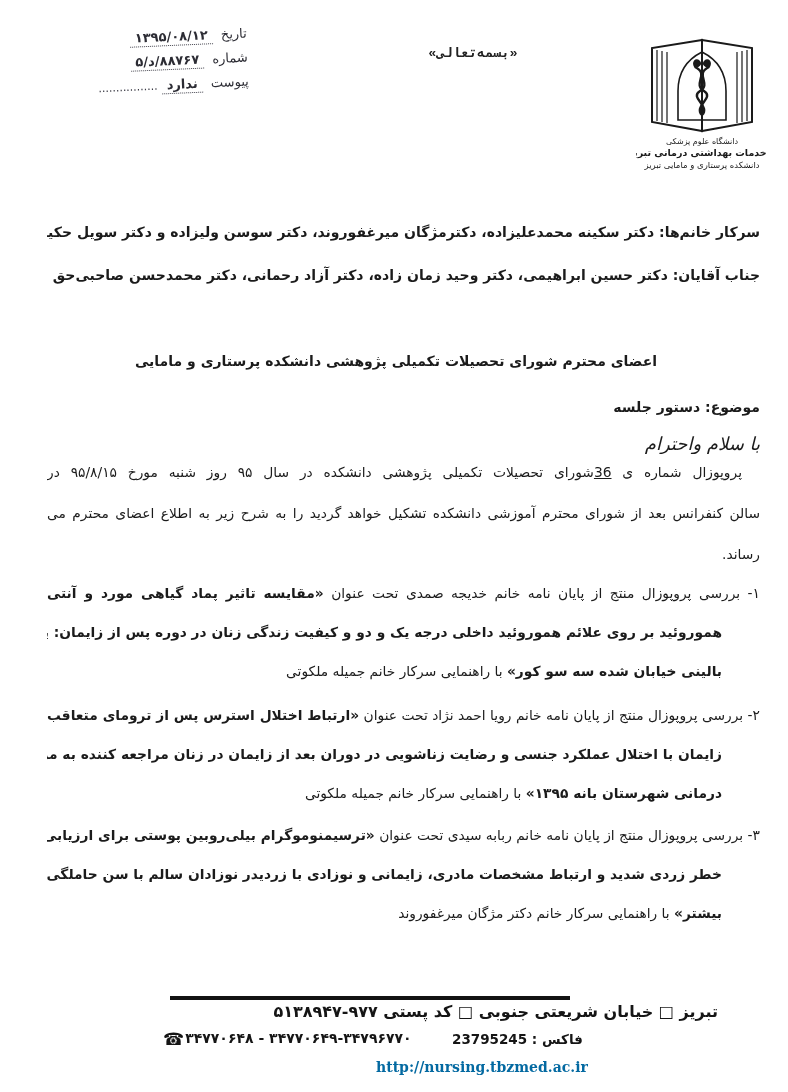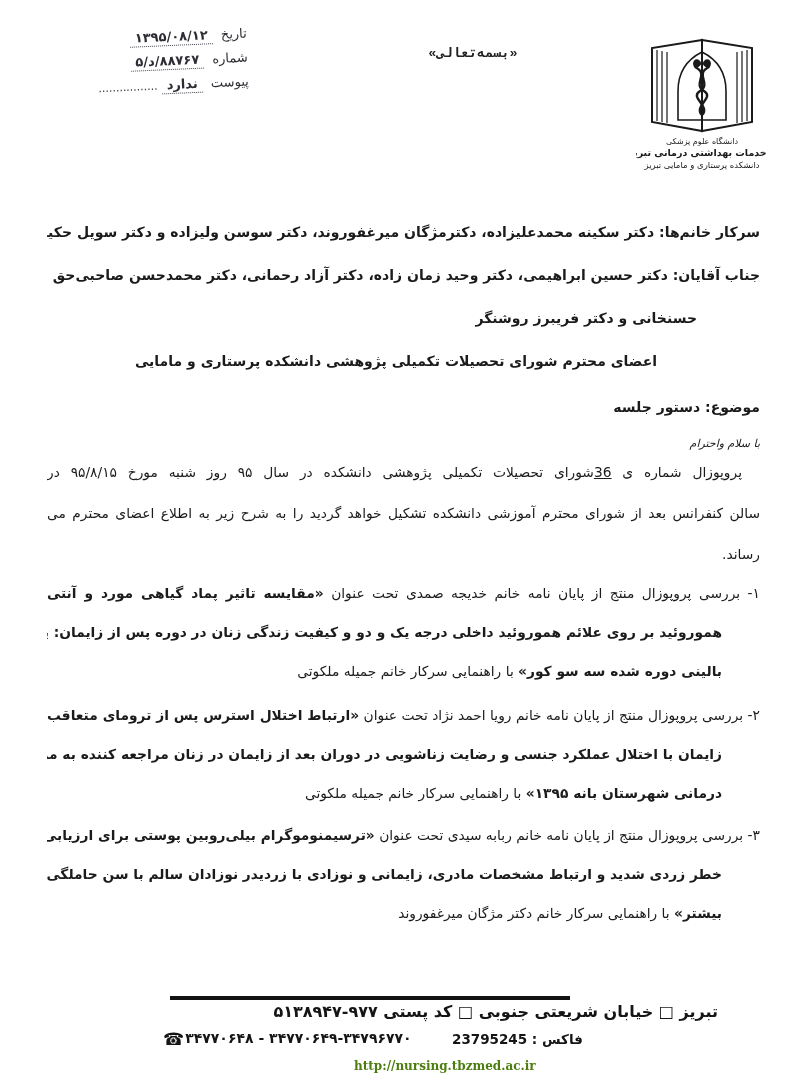--- a/index.html
+++ b/index.html
@@ -18,34 +18,34 @@
              font-family:Liberation Mono, monospace;font-size:13.5px;font-weight:600;color:#222;}
   
   .logo{position:absolute;top:12px;left:636px;width:132px;height:160px;}
   
   .line{position:absolute;left:47px;right:28px;direction:rtl;text-align:right;
         font-size:13.8px;line-height:21px;color:#1b1b1b;white-space:nowrap;overflow:hidden;}
   .just{text-align:justify;text-align-last:justify;}
   .b{font-weight:bold;}
   .names{font-weight:bold;font-size:14px;}
   .u{text-decoration:underline;}
-  .it{font-style:italic;font-size:11px;}
+  .it{font-style:italic;font-size:18px;}
   .pr18{padding-right:18px;} .pr38{padding-right:38px;}
   .pr63{padding-right:63px;} .pr103{padding-right:103px;}
   
   .rule{position:absolute;top:996px;left:170px;width:400px;height:3.5px;background:#121212;}
   .addr{position:absolute;top:1002px;right:70px;direction:rtl;font-weight:bold;
         font-size:16px;color:#151515;white-space:nowrap;}
   .phones{position:absolute;top:1029px;left:163px;direction:ltr;font-weight:bold;
           font-size:14px;color:#151515;white-space:nowrap;}
   .phone-ico{font-size:17px;vertical-align:-2px;margin-right:1px;}
   .fax{position:absolute;top:1031px;left:452px;direction:ltr;font-weight:bold;
        font-size:13.5px;color:#151515;white-space:nowrap;}
-  .url{position:absolute;top:1059px;left:354px;direction:ltr;font-weight:bold;
-       font-family:"DejaVu Serif",serif;font-size:12px;color:#4d7c0f;white-space:nowrap;}
+  .url{position:absolute;top:1059px;left:376px;direction:ltr;font-weight:bold;
+       font-family:"DejaVu Serif",serif;font-size:14px;color:#0369a1;white-space:nowrap;}
 </style>
 </head>
 <body>
 
 <div class="page">
 
   <div class="stamp">
     <div class="row">
       <span class="lbl">تاریخ</span>
       <span class="val"><span class="ltrnum">۱۳۹۵/۰۸/۱۲</span></span>
@@ -81,37 +81,36 @@
         <path d="M73,55 C76,50 72,46 69,49 C66,52 69,55 73,55 Z" stroke-width="1.6" fill="#1a1a1a"></path>
       </g>
       <text x="66" y="132" text-anchor="middle" font-size="8" fill="#1a1a1a">دانشگاه علوم پزشکی</text>
       <text x="66" y="144" text-anchor="middle" font-size="9.5" font-weight="bold" fill="#1a1a1a">و خدمات بهداشتی درمانی تبریز</text>
       <text x="66" y="156" text-anchor="middle" font-size="8.5" fill="#1a1a1a">دانشکده پرستاری و مامایی تبریز</text>
     </svg>
   </div>
 
   <div class="line names" style="top:222px">سرکار خانم‌ها: دکتر سکینه محمدعلیزاده، دکترمژگان میرغفوروند، دکتر سوسن ولیزاده و دکتر سویل حکیمی</div>
   <div class="line names just" style="top:265px">جناب آقایان: دکتر حسین ابراهیمی، دکتر وحید زمان زاده، دکتر آزاد رحمانی، دکتر محمدحسن صاحبی‌حق ، دکتر هادی</div>
-  <div class="line names pr63" style="top:308px">حسنخانی و دکتر فریبرز روشنگر</div>
   <div class="line names pr103" style="top:351px">اعضای محترم شورای تحصیلات تکمیلی پژوهشی دانشکده پرستاری و مامایی</div>
   <div class="line names" style="top:397px">موضوع: دستور جلسه</div>
   <div class="line it" style="top:433px">با سلام واحترام</div>
 
   <div class="line just pr18" style="top:462px">
     <span>پروپوزال شماره ی </span><span class="u">36</span><span>شورای تحصیلات تکمیلی پژوهشی دانشکده در سال ۹۵ روز شنبه مورخ ۹۵/۸/۱۵ در</span>
   </div>
   <div class="line just" style="top:503px">سالن کنفرانس بعد از شورای محترم آموزشی دانشکده تشکیل خواهد گردید را به شرح زیر به اطلاع اعضای محترم می</div>
   <div class="line" style="top:544px">رساند.</div>
 
   <div class="line just" style="top:583px">
     <span>۱- بررسی پروپوزال منتج از پایان نامه خانم خدیجه صمدی تحت عنوان </span><span class="b">«مقایسه تاثیر پماد گیاهی مورد و آنتی</span>
   </div>
   <div class="line just pr38 b" style="top:622px">هموروئید بر روی علائم هموروئید داخلی درجه یک و دو و کیفیت زندگی زنان در دوره پس از زایمان: یک کارآزمایی</div>
   <div class="line pr38" style="top:661px">
-    <span class="b">بالینی دوره شده سه سو کور»</span><span> با راهنمایی سرکار خانم جمیله ملکوتی</span>
+    <span class="b">بالینی خیابان شده سه سو کور»</span><span> با راهنمایی سرکار خانم جمیله ملکوتی</span>
   </div>
 
   <div class="line just" style="top:705px">
     <span>۲- بررسی پروپوزال منتج از پایان نامه خانم رویا احمد نژاد تحت عنوان </span><span class="b">«ارتباط اختلال استرس پس از ترومای متعاقب</span>
   </div>
   <div class="line just pr38 b" style="top:744px">زایمان با اختلال عملکرد جنسی و رضایت زناشویی در دوران بعد از زایمان در زنان مراجعه کننده به مراکز بهداشتی-</div>
   <div class="line pr38" style="top:783px">
     <span class="b">درمانی شهرستان بانه ۱۳۹۵»</span><span> با راهنمایی سرکار خانم جمیله ملکوتی</span>
   </div>
 

